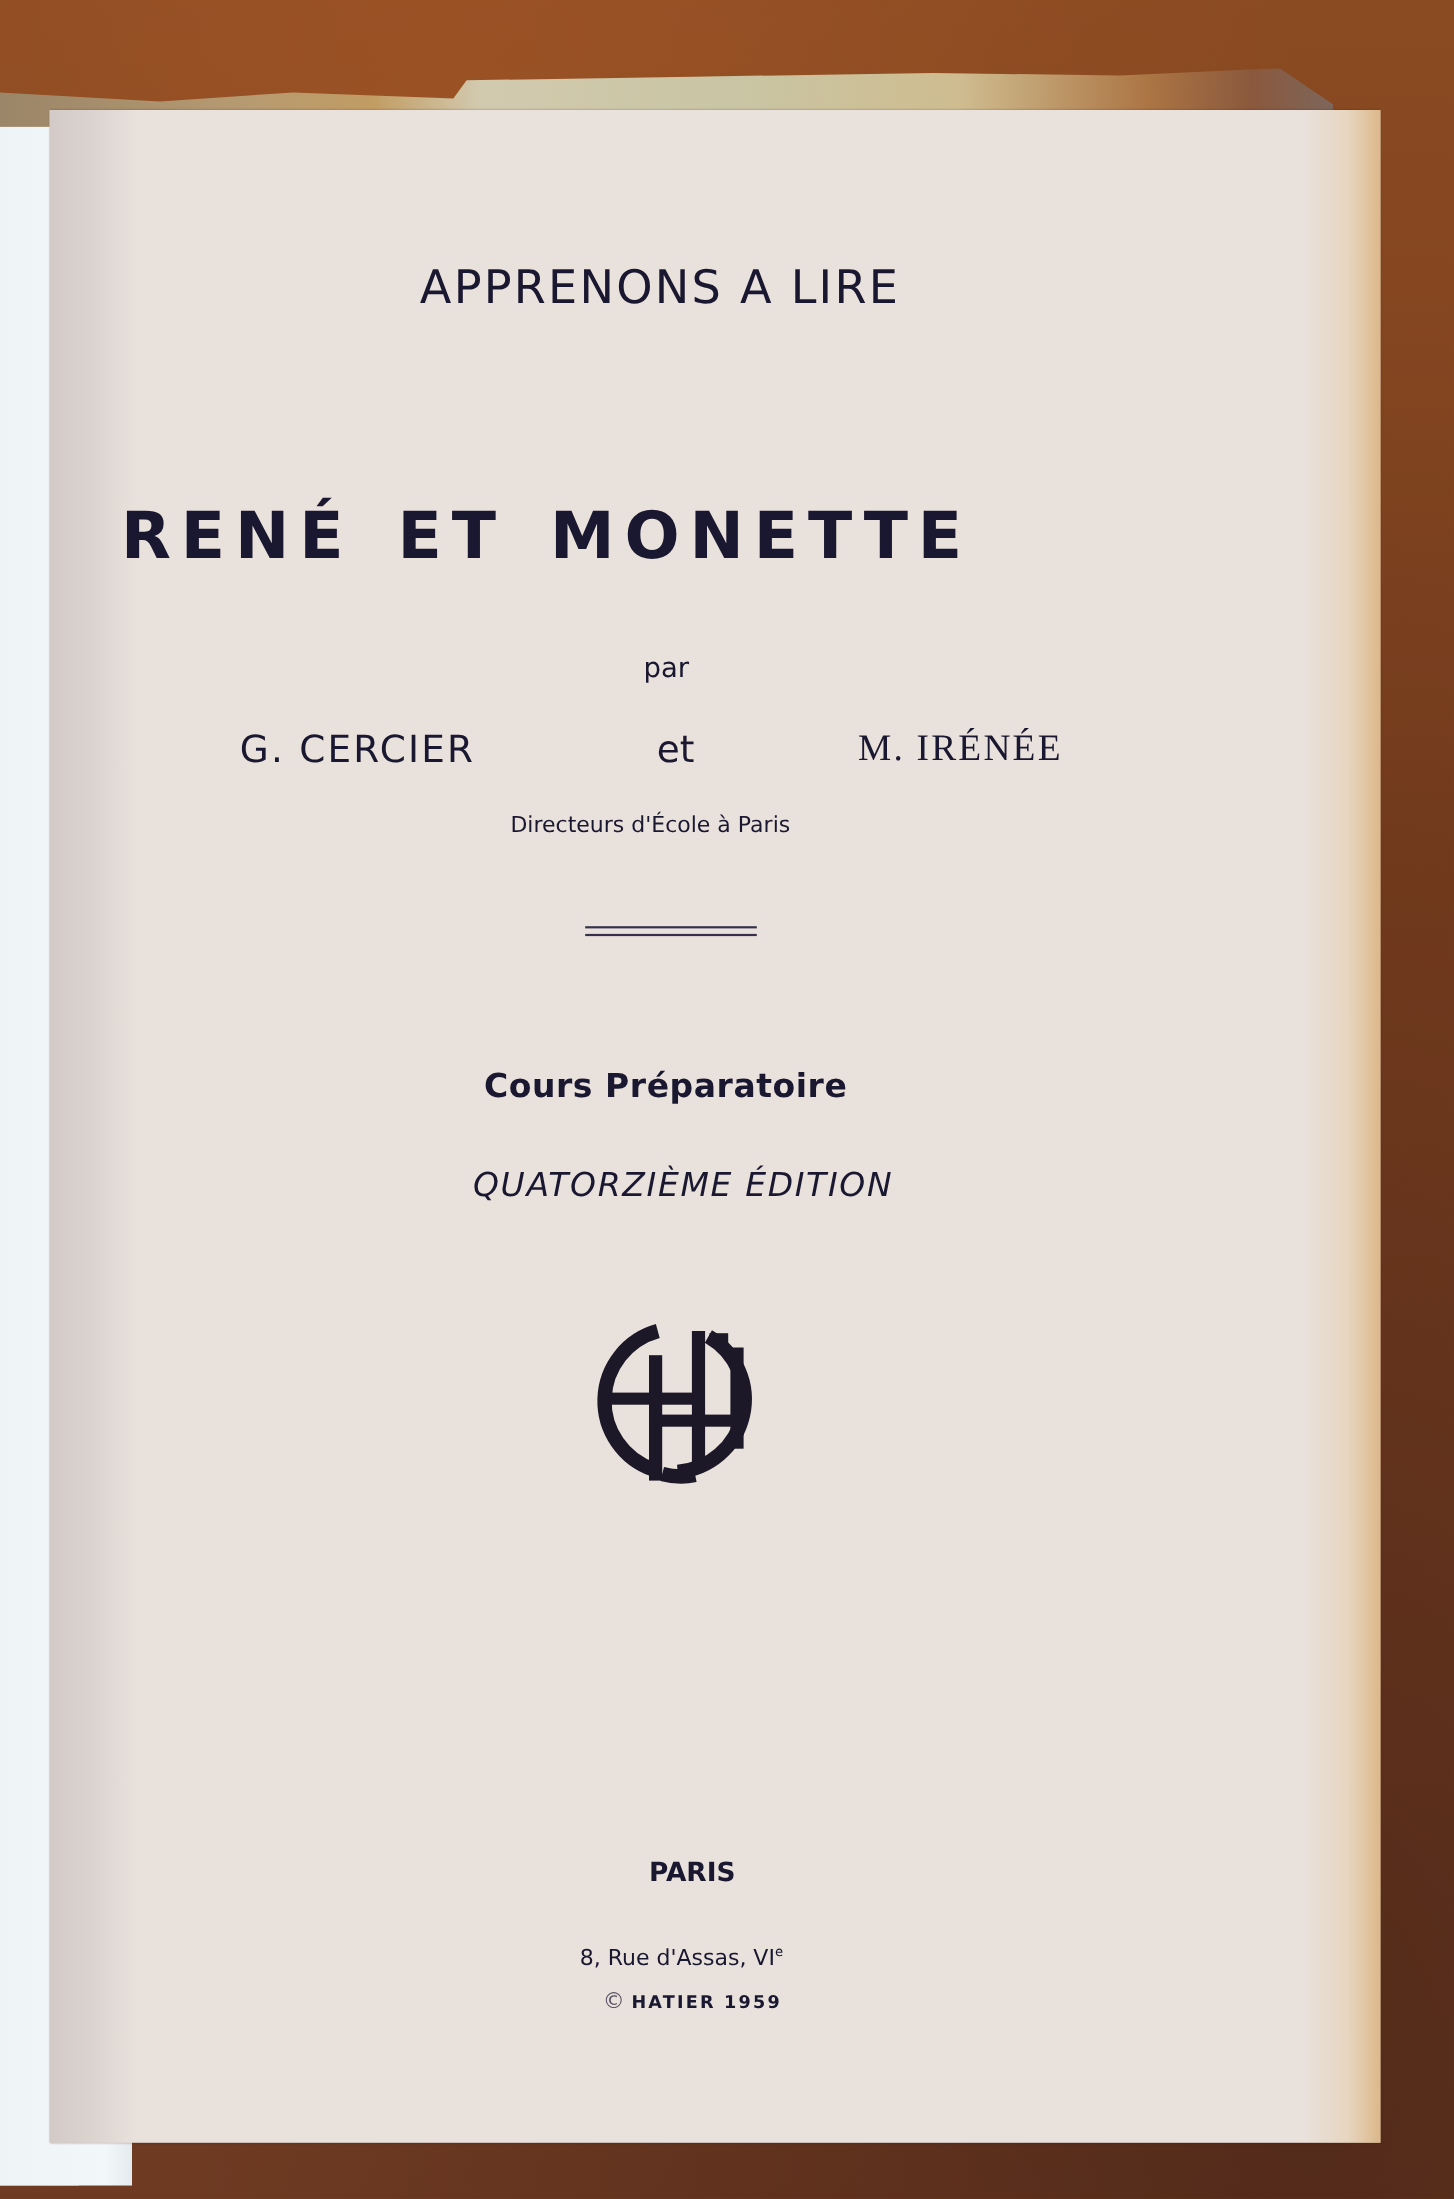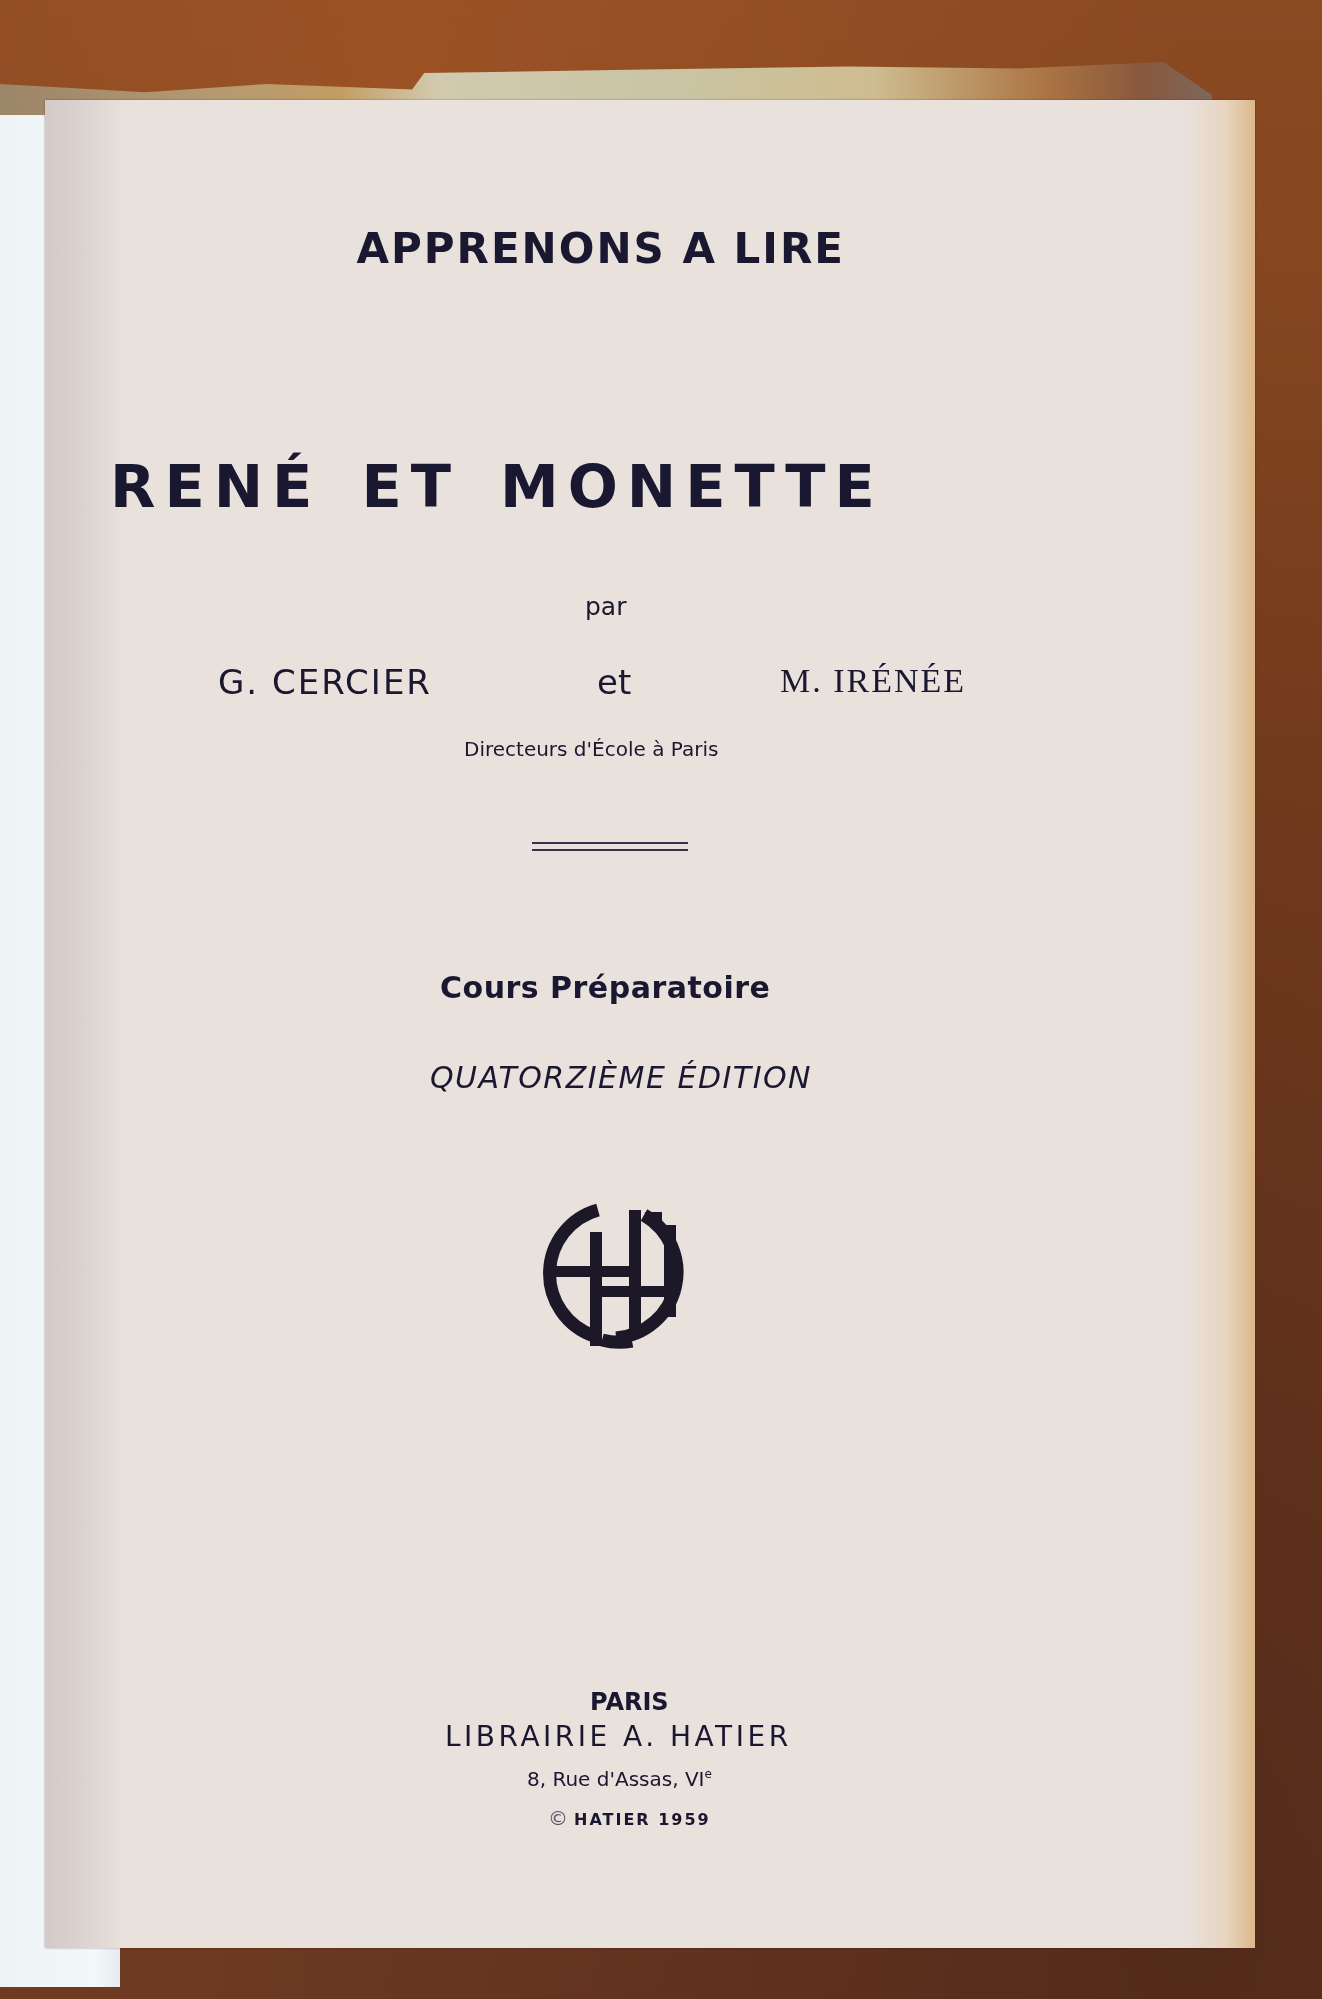--- a/index.html
+++ b/index.html
@@ -66,27 +66,27 @@
     }
     .ink {
       color: #1a1730;
       position: absolute;
       left: 0;
       width: 100%;
       text-align: center;
       white-space: nowrap;
     }
     .series-title {
-      top: 224px;
+      top: 236px;
       left: 355px;
       width: 490px;
       font-size: 42px;
       letter-spacing: 2px;
-      font-weight: bold;
-      text-align: right;
+      font-weight: normal;
+      text-align: center;
     }
     .main-title {
       top: 452px;
       left: 110px;
       width: 1000px;
       font-size: 59px;
       font-weight: bold;
       letter-spacing: 9px;
       text-align: left;
     }
@@ -250,18 +250,17 @@
 
           <rect x="20" y="76" width="85" height="11"></rect>
           <rect x="62" y="96" width="80" height="11"></rect>
 
           <rect x="113" y="22" width="17" height="10"></rect>
         </g>
       </svg>
     </div>
 
     <div class="ink city">PARIS</div>
-    <div class="ink publisher">LIBRAIRIE A. HATIER</div>
     <div class="ink address"><span>8, Rue d'Assas, VI</span><sup>e</sup></div>
     <div class="ink copyright"><span class="c-mark">©</span><span>HATIER 1959</span></div>
 
   </div>
 </div>
 
 </body></html>

